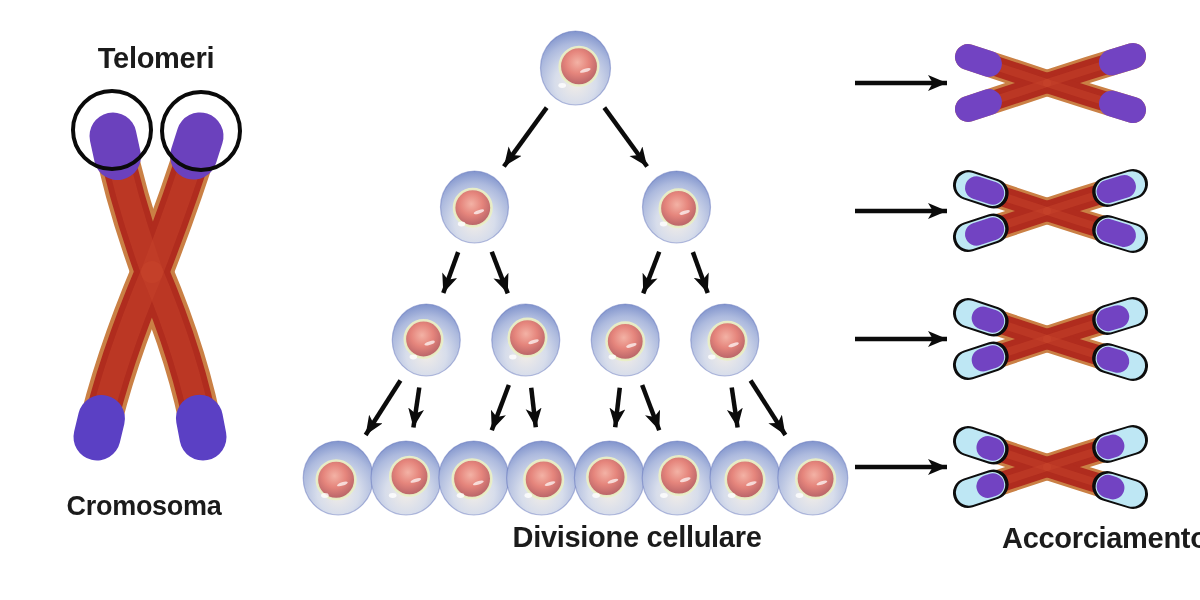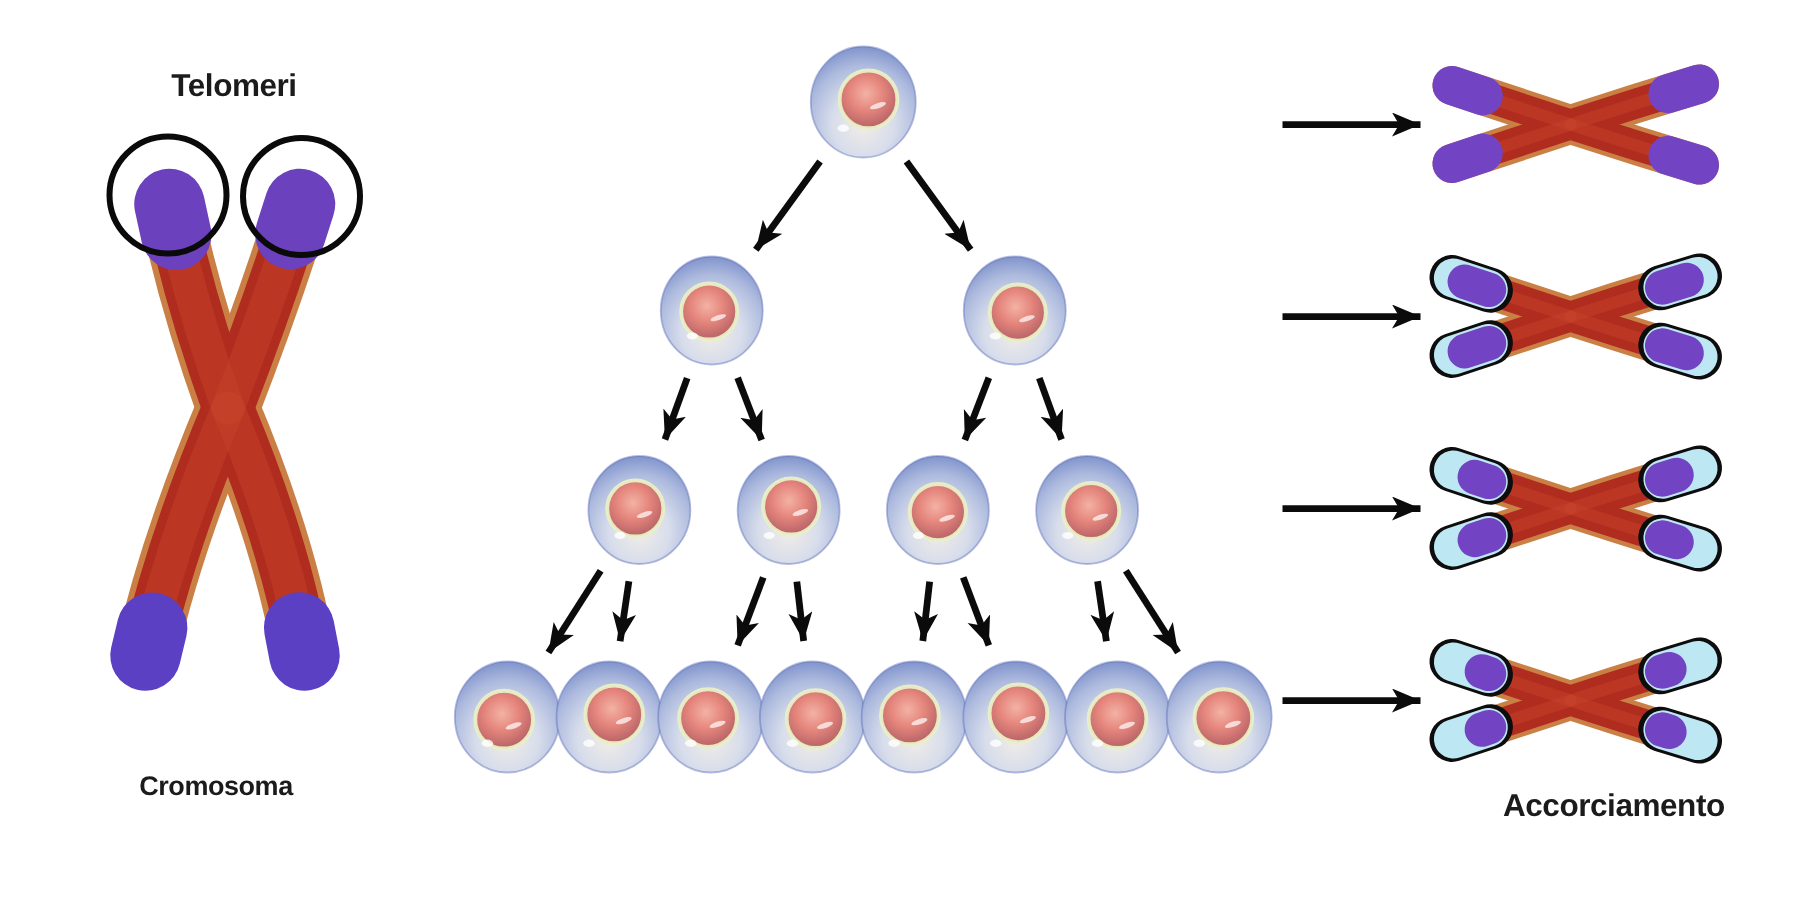--- a/index.html
+++ b/index.html
@@ -2,21 +2,21 @@
 <html><head>
 <meta charset="utf-8">
 <style>
   html,body{margin:0;padding:0;background:#ffffff;}
   .stage{
     position:relative;width:1200px;height:600px;background:#ffffff;overflow:hidden;
     font-family:"Liberation Sans", sans-serif;
   }
   #scene{position:absolute;left:0;top:0;}
   .lbl{
-    position:absolute;font-weight:700;color:#1b1b1b;font-size:21px;
+    position:absolute;font-weight:700;color:#1b1b1b;font-size:29px;
     letter-spacing:-0.3px;white-space:nowrap;line-height:32px;
   }
   .lbl.center{transform:translateX(-50%);}
 </style>
 </head>
 <body>
 
 <div class="stage">
   <svg id="scene" width="1200" height="600" viewBox="0 0 1200 600">
       <defs>
@@ -281,19 +281,20 @@
       <g>
         <ellipse cx="812.8" cy="478" rx="35" ry="37" fill="url(#cellBody)" stroke="#5c6cb8" stroke-opacity="0.45" stroke-width="1.2"></ellipse>
         <circle cx="815.5999999999999" cy="478.7" r="19.25" fill="url(#nucGrad)" stroke="#e9efc6" stroke-width="2.6" stroke-opacity="0.95"></circle>
         <ellipse cx="821.9" cy="482.9" rx="5.6000000000000005" ry="1.75" fill="#ffffff" opacity="0.7" transform="rotate(-18 821.9 482.9)"></ellipse>
         <ellipse cx="799.5" cy="495.5" rx="3.85" ry="2.45" fill="#ffffff" opacity="0.8"></ellipse>
       </g>
     </svg>
 
   <div class="lbl center" style="left:156px;top:42px;">Telomeri</div>
 
-  <div class="lbl center" style="left:144px;top:508px;font-size:18px;">Cromosoma</div>
-
+  <div class="lbl center" style="left:144px;top:490px;font-size:27px;">Cromosoma</div>
+
+  <div class="lbl center" style="left:637px;top:521px;">Divisione cellulare</div>
 
   <div class="lbl" style="left:1002px;top:522px;">
     <span style="display:block">Accorciamento</span>
   </div>
 </div>
 
 </body></html>

